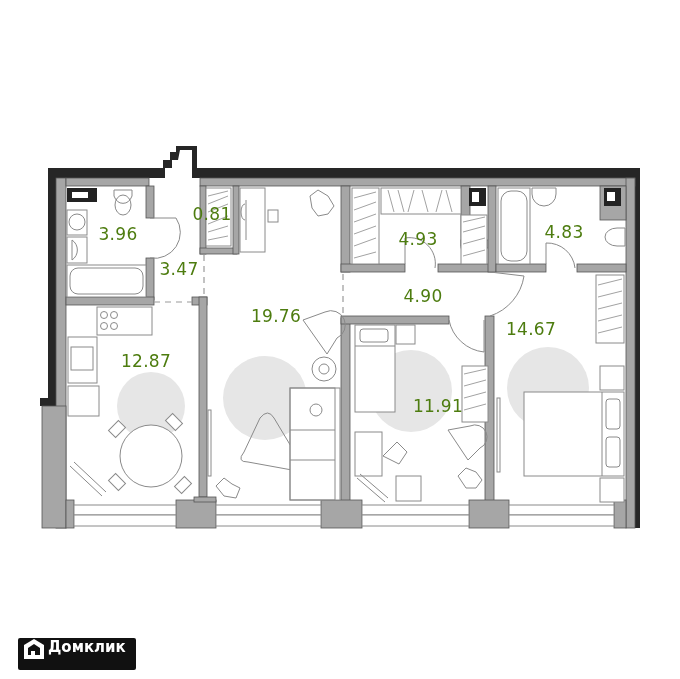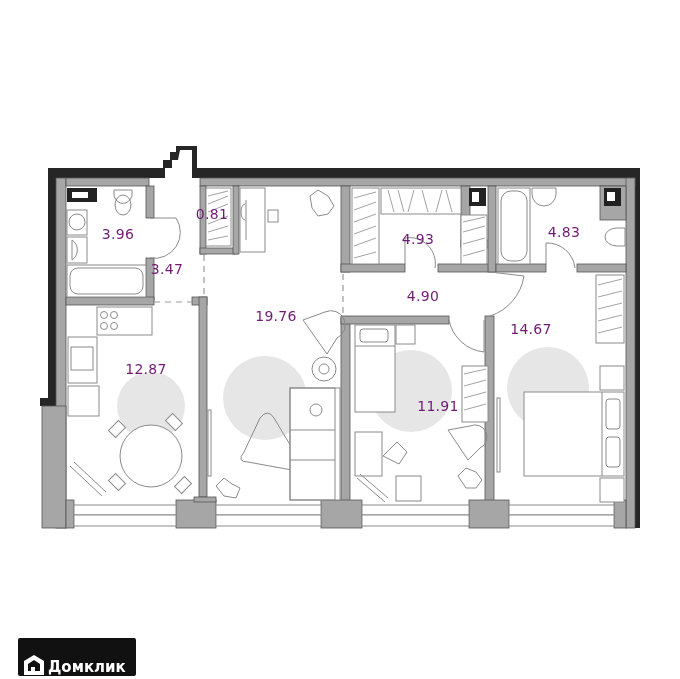--- a/index.html
+++ b/index.html
@@ -5,22 +5,22 @@
   html, body { margin:0; padding:0; background:#ffffff; }
   body { width:680px; height:679px; position:relative; overflow:hidden; font-family:"DejaVu Sans", sans-serif; }
   #plan { position:absolute; left:0; top:0; width:680px; height:679px; }
   .wall { fill:#a6a6a6; stroke:#555; stroke-width:0.8; }
   .outer { fill:#262626; }
   .fix { fill:#fff; stroke:#8a8a8a; stroke-width:1; }
   .thin { fill:none; stroke:#8a8a8a; stroke-width:1; }
   .hatch { fill:none; stroke:#8a8a8a; stroke-width:0.8; }
   .dash { stroke:#9a9a9a; stroke-width:1.2; stroke-dasharray:6 5; fill:none; }
   .zone { fill:#e6e6e6; }
-  .area-label { position:absolute; font-size:14px; color:#701a75; letter-spacing:0.3px; transform:translate(-50%,-50%); white-space:nowrap; }
-  .logo { position:absolute; left:18px; top:638px; height:38px; width:118px; background:#111; border-radius:2px; display:flex; align-items:flex-end; }
+  .area-label { position:absolute; font-size:17px; color:#4d7c0f; letter-spacing:0.3px; transform:translate(-50%,-50%); white-space:nowrap; }
+  .logo { position:absolute; left:18px; top:638px; height:32px; width:118px; background:#111; border-radius:2px; display:flex; align-items:flex-start; }
   .logo-icon { width:22px; height:22px; margin-left:5px; }
   .logo-text { color:#fff; font-weight:bold; font-size:15px; margin-left:3px; font-family:"DejaVu Sans", sans-serif; }
 </style>
 </head>
 <body>
 
 <svg id="plan" viewBox="0 0 680 679" xmlns="http://www.w3.org/2000/svg">
 
   <g>
     <circle class="zone" cx="151" cy="406" r="34"></circle>
@@ -199,23 +199,23 @@
     <line class="thin" x1="602" y1="392" x2="602" y2="476"></line>
     <rect class="thin" x="606" y="399" width="14" height="30" rx="3"></rect>
     <rect class="thin" x="606" y="437" width="14" height="30" rx="3"></rect>
     <rect class="fix" x="600" y="478" width="24" height="24"></rect>
     <rect class="thin" x="497" y="398" width="3" height="74"></rect>
   </g>
 </svg>
 
 <div>
   <span class="area-label" style="left:118px;top:234px">3.96</span>
-  <span class="area-label" style="left:167px;top:269px">3.47</span>
+  <span class="area-label" style="left:179px;top:269px">3.47</span>
   <span class="area-label" style="left:212px;top:214px">0.81</span>
-  <span class="area-label" style="left:146px;top:369px">12.87</span>
+  <span class="area-label" style="left:146px;top:361px">12.87</span>
   <span class="area-label" style="left:276px;top:316px">19.76</span>
   <span class="area-label" style="left:418px;top:239px">4.93</span>
   <span class="area-label" style="left:564px;top:232px">4.83</span>
   <span class="area-label" style="left:423px;top:296px">4.90</span>
   <span class="area-label" style="left:438px;top:406px">11.91</span>
   <span class="area-label" style="left:531px;top:329px">14.67</span>
 </div>
 
 <div class="logo">
   <svg class="logo-icon" viewBox="0 0 22 22">

